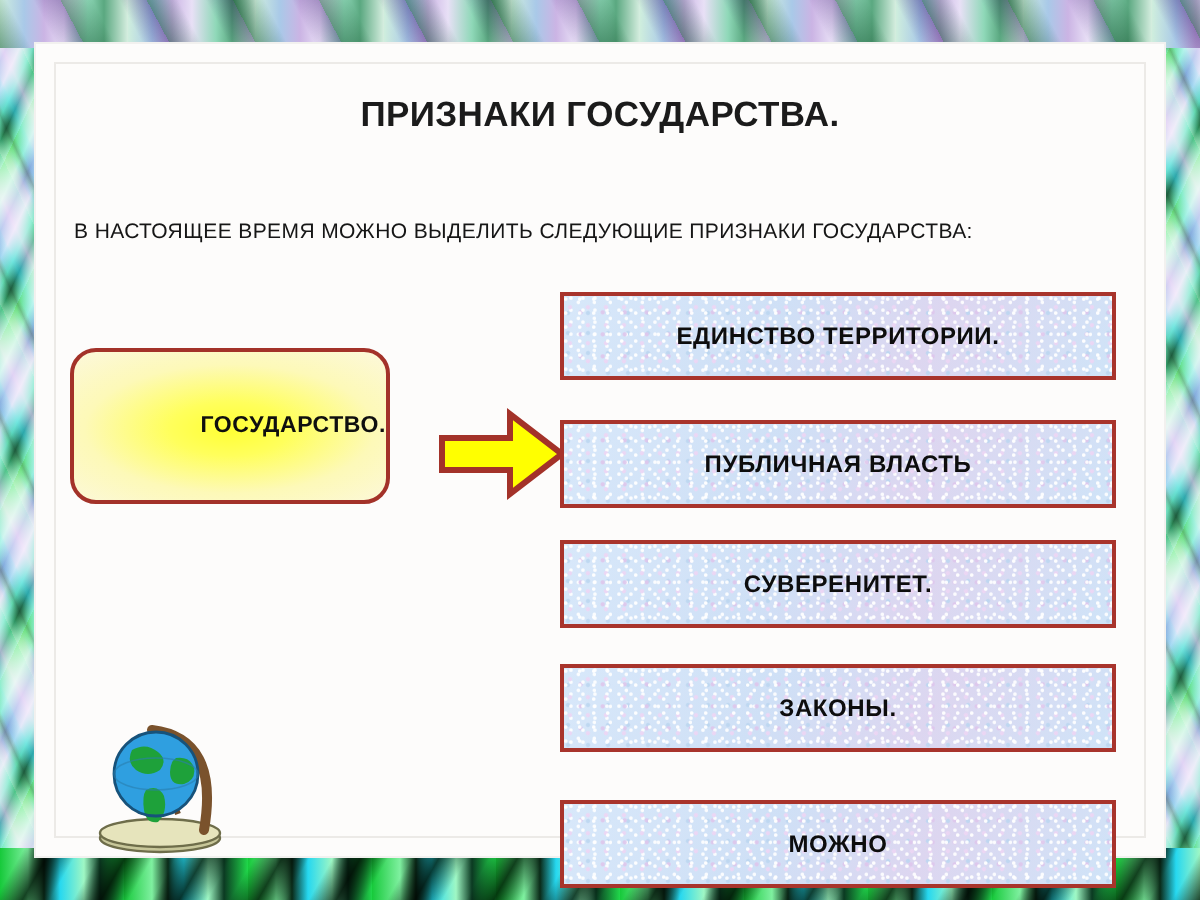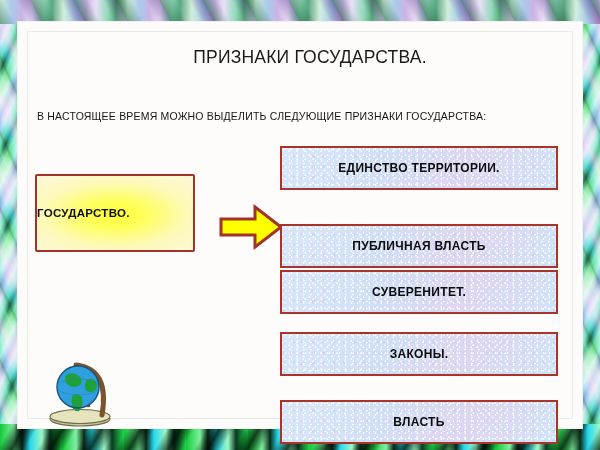--- a/index.html
+++ b/index.html
@@ -87,24 +87,23 @@
   }
 
   
   .slide-title {
     position: absolute;
     left: 0;
     top: 25px;
     width: 564px;
     text-align: center;
     font-size: 17.5px;
-    font-weight: normal;
+    font-weight: bold;
     color: #1b1b1b;
     letter-spacing: 0.2px;
-    padding-left: 10px;
   }
 
   
   .intro-text {
     position: absolute;
     left: 19px;
     top: 86px;
     width: 470px;
     font-size: 10.5px;
     font-weight: normal;
@@ -114,27 +113,27 @@
   }
 
   
   .state-box {
     position: absolute;
     left: 17px;
     top: 152px;
     width: 160px;
     height: 78px;
     border: 2px solid #a33229;
-    border-radius: 2px;
+    border-radius: 13px;
     background:
       radial-gradient(ellipse 75% 70% at 50% 52%,
         #ffff33 0%, #ffff5c 26%, #fdf9b8 62%, #fcf8dc 100%);
     display: flex;
     align-items: center;
-    justify-content: flex-start;
+    justify-content: flex-end;
     box-sizing: border-box;
   }
   .state-box-label {
     font-size: 11.5px;
     font-weight: bold;
     color: #0f0f0f;
     letter-spacing: 0.3px;
   }
 
   
@@ -222,26 +221,26 @@
         <path d="M48 22 q7 -1 9 5 q1 6 -5 8 q-7 1 -7 -6 q0 -5 3 -7 z" fill="#1ea13a"></path>
         <circle cx="38" cy="30" r="21" fill="none" stroke="#17527a" stroke-width="1.4"></circle>
         <ellipse cx="38" cy="30" rx="21" ry="8" fill="none" stroke="#2a7fae" stroke-width="0.8" opacity="0.6"></ellipse>
       </svg>
     </div>
   </div>
 
   <div class="feature-box" style="top:146px">
     <span class="feature-box-label">ЕДИНСТВО ТЕРРИТОРИИ.</span>
   </div>
-  <div class="feature-box" style="top:224px">
+  <div class="feature-box" style="top:210px">
     <span class="feature-box-label">ПУБЛИЧНАЯ ВЛАСТЬ</span>
   </div>
   <div class="feature-box" style="top:270px">
     <span class="feature-box-label">СУВЕРЕНИТЕТ.</span>
   </div>
   <div class="feature-box" style="top:332px">
     <span class="feature-box-label">ЗАКОНЫ.</span>
   </div>
   <div class="feature-box" style="top:400px">
-    <span class="feature-box-label">ВЛАСТЬ</span>
+    <span class="feature-box-label">МОЖНО</span>
   </div>
 
 </div>
 
 </body></html>

